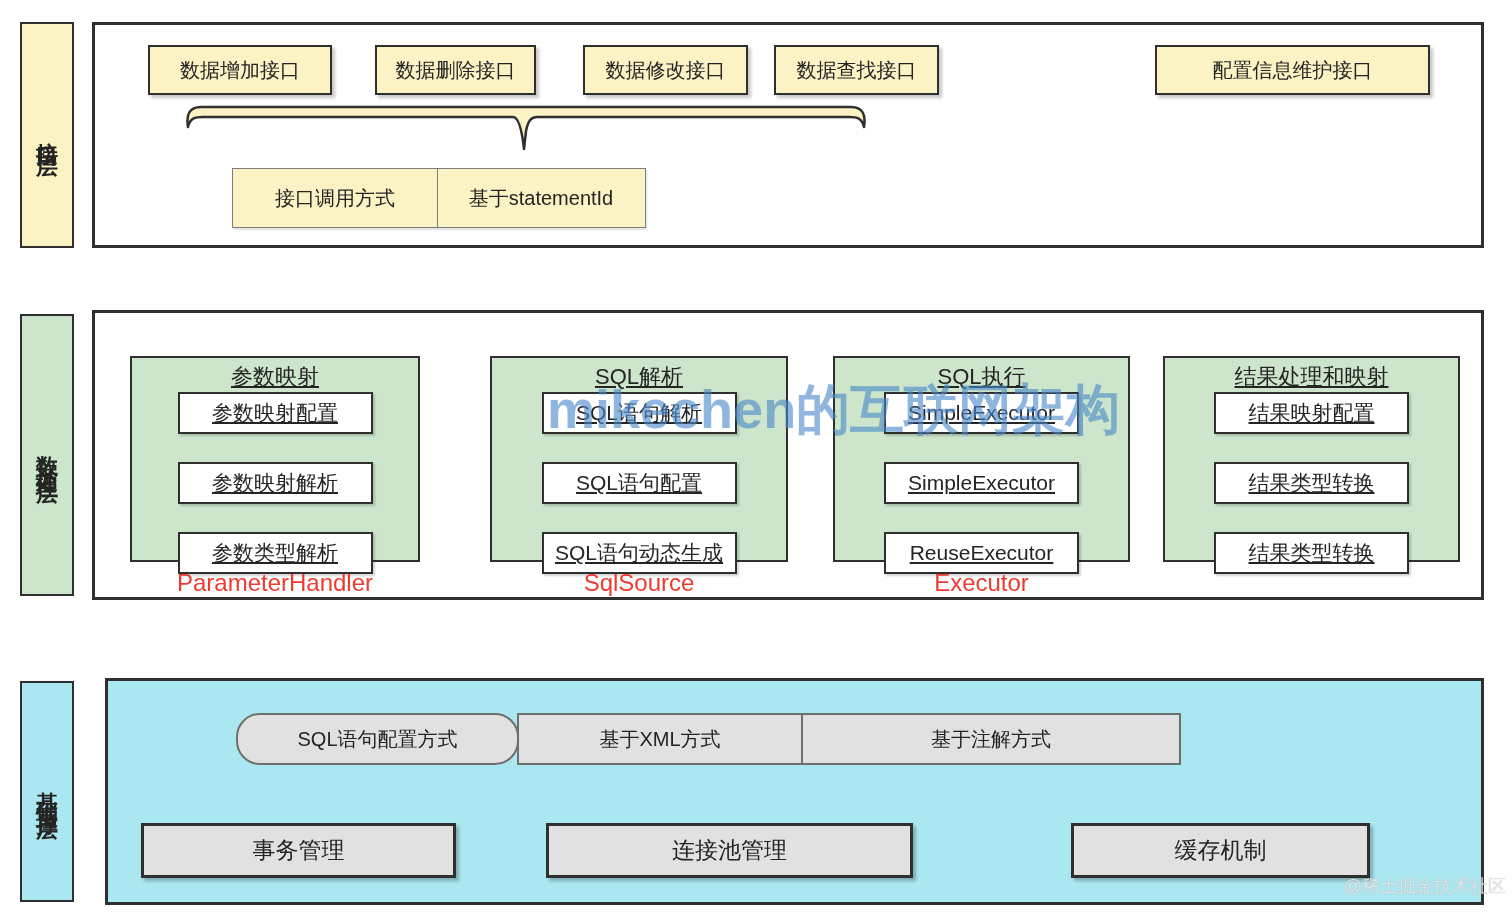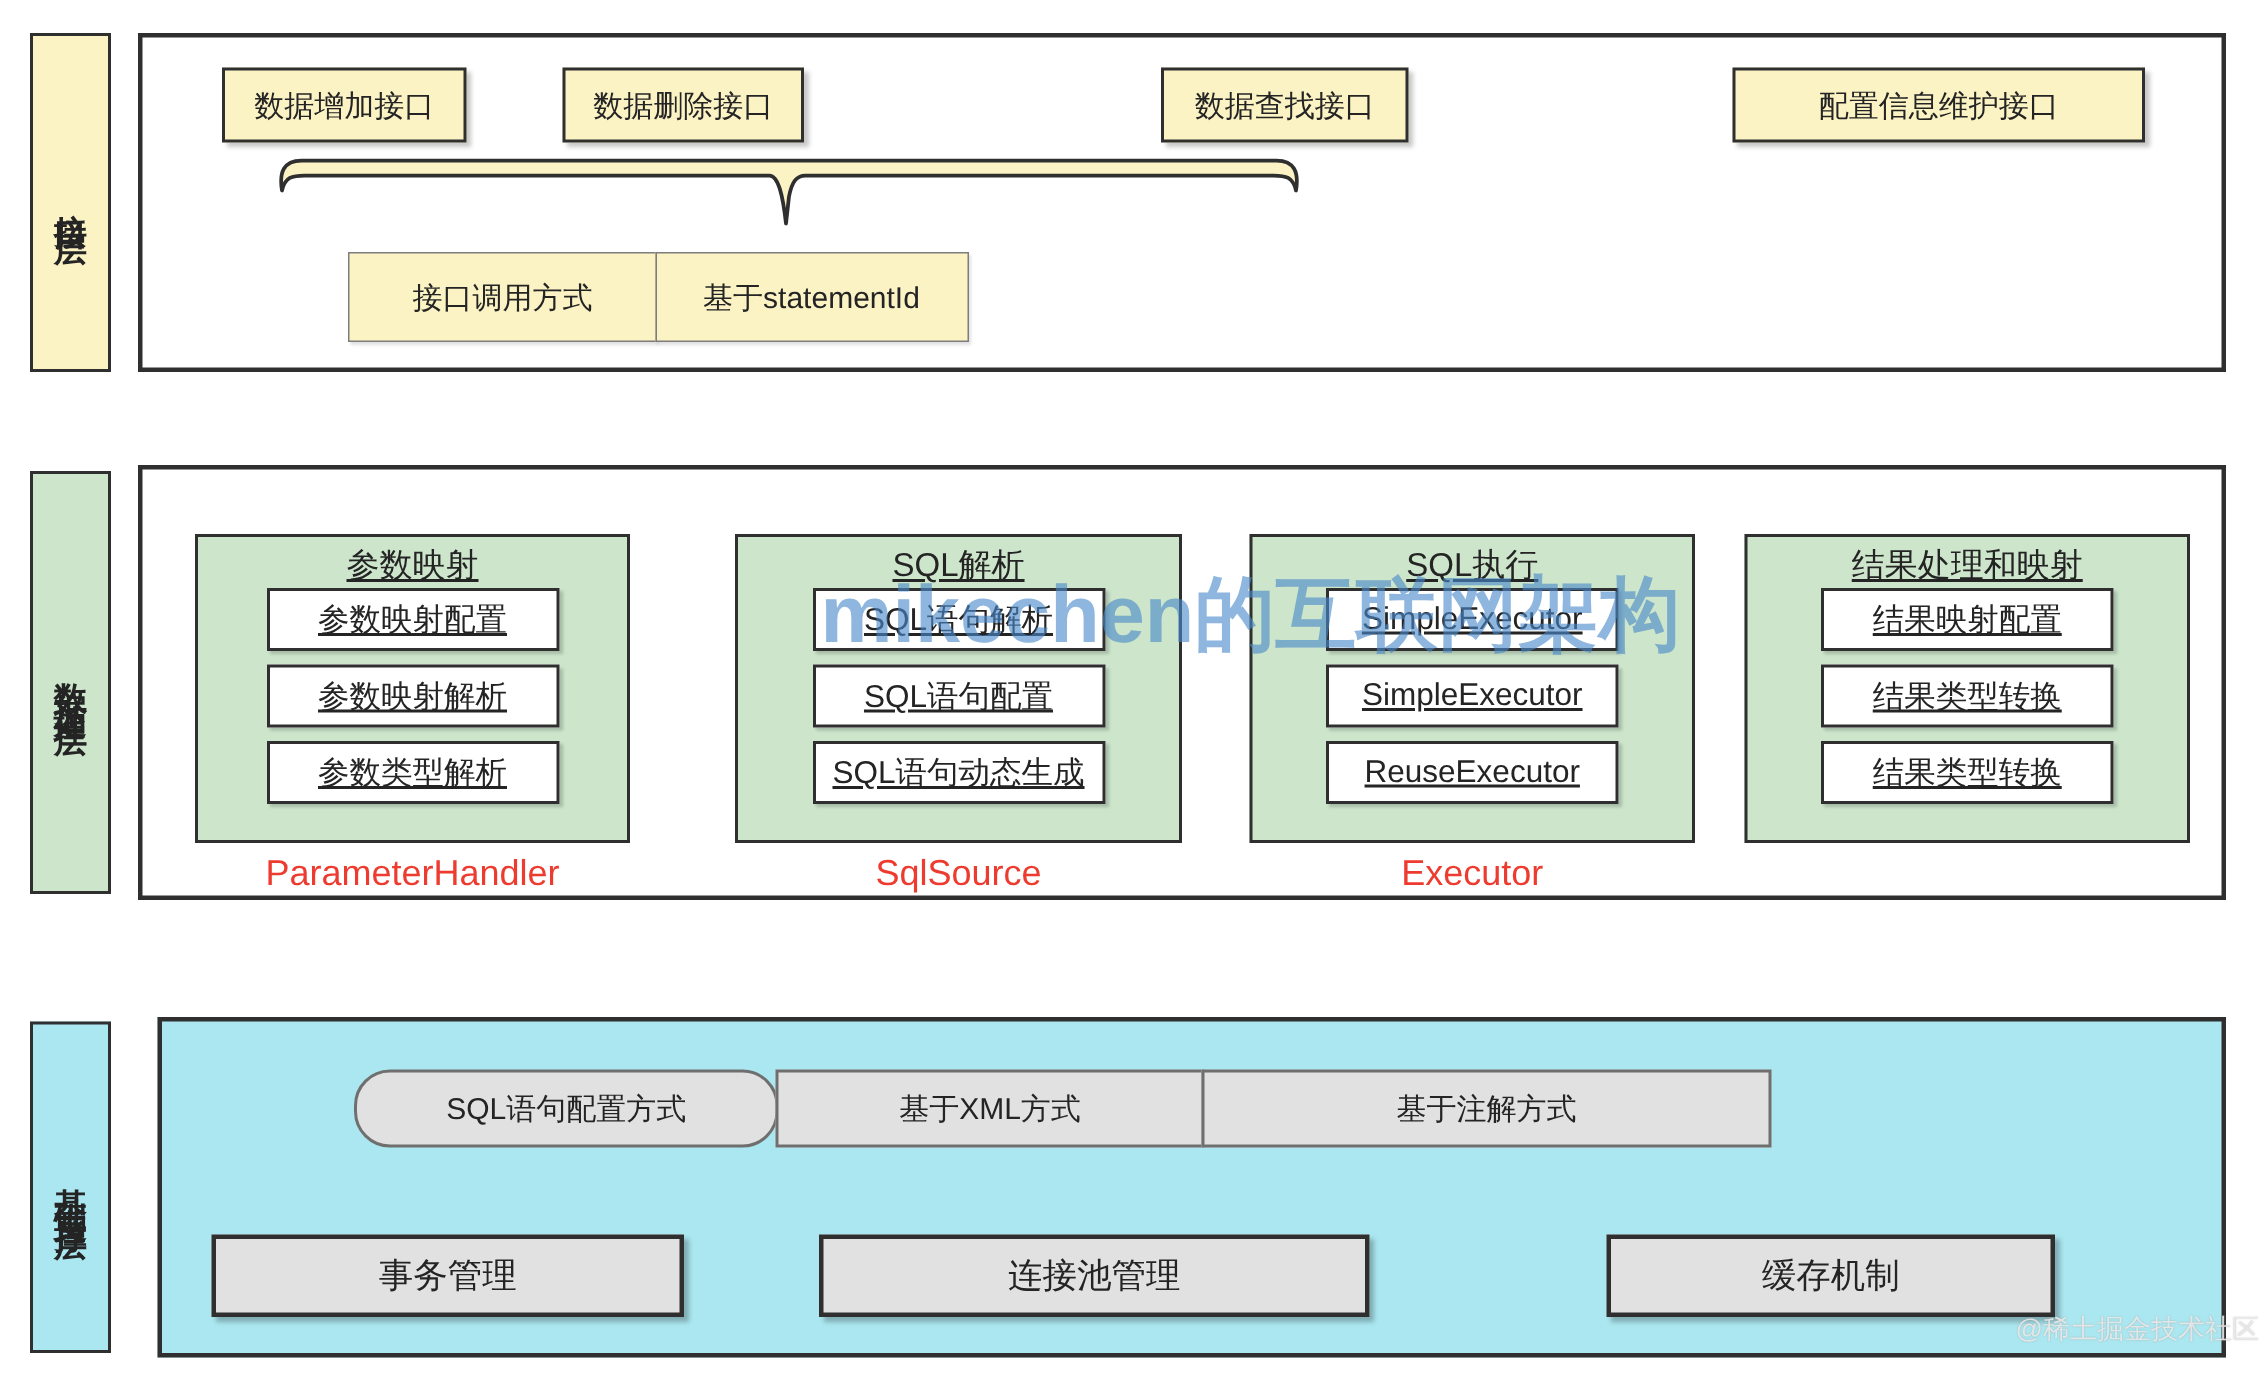--- a/index.html
+++ b/index.html
@@ -38,21 +38,21 @@
     display:flex; align-items:center; justify-content:center;
     font-size:20px; height:100%; box-shadow:1px 2px 2px rgba(0,0,0,0.12);
   }
   .call-cell:first-child { margin-left:0; }
   .group {
     position:absolute; background:var(--green,#cce5cb);
     border:2.5px solid var(--border,#2f2f2f);
     display:flex; flex-direction:column; align-items:center; padding-top:5px;text-decoration:underline;
   }
   .group-title { font-size:22px; height:27px; line-height:27px; }
-  .group-items { display:flex; flex-direction:column; gap:9px; margin-top:2px; }
+  .group-items { display:flex; flex-direction:column; gap:28px; margin-top:2px; }
   .gitem {
     width:195px; height:42px; background:#fff;
     border:2.5px solid var(--border,#2f2f2f);
     display:flex; align-items:center; justify-content:center; font-size:21px;
     box-shadow:2px 2px 2px rgba(0,0,0,0.18);
   }
   .handler {
     position:absolute; text-align:center; color:var(--red,#ee3b2f);
     font-size:24px; white-space:nowrap;
   }
@@ -83,22 +83,23 @@
 <body>
 
 <div class="canvas">
 
   <div class="side-label yellow" style="top:22px;height:226px">
     <span class="vtext">接口层</span>
   </div>
 
   <div class="panel" style="left:92px;top:22px;width:1392px;height:226px">
 
-    <div class="ybox" style="left:53px;top:20px;width:163px;height:50px">数据增加接口</div>
+    <div class="ybox" style="left:53px;top:20px;width:184px;height:50px">数据增加接口</div>
     <div class="ybox" style="left:280px;top:20px;width:161px;height:50px">数据删除接口</div>
+    <div class="ybox" style="left:488px;top:20px;width:165px;height:50px">数据修改接口</div>
     <div class="ybox" style="left:679px;top:20px;width:165px;height:50px">数据查找接口</div>
     <div class="ybox" style="left:1060px;top:20px;width:275px;height:50px">配置信息维护接口</div>
 
     <svg class="brace-svg" style="left:90px;top:80px;width:684px;height:52px" viewBox="0 0 684 52">
       <path d="M3,22 C1,10 4,2 16,2 L666,2 C678,2 681,10 679,22
                C677,13 672,12 664,12 L352,12 C346,12 343,16 341,26
                L339,44 C337,26 334,12 328,12 L18,12 C10,12 5,13 3,22 Z"></path>
     </svg>
 
     <div class="call-row" style="left:137px;top:143px;height:60px">

